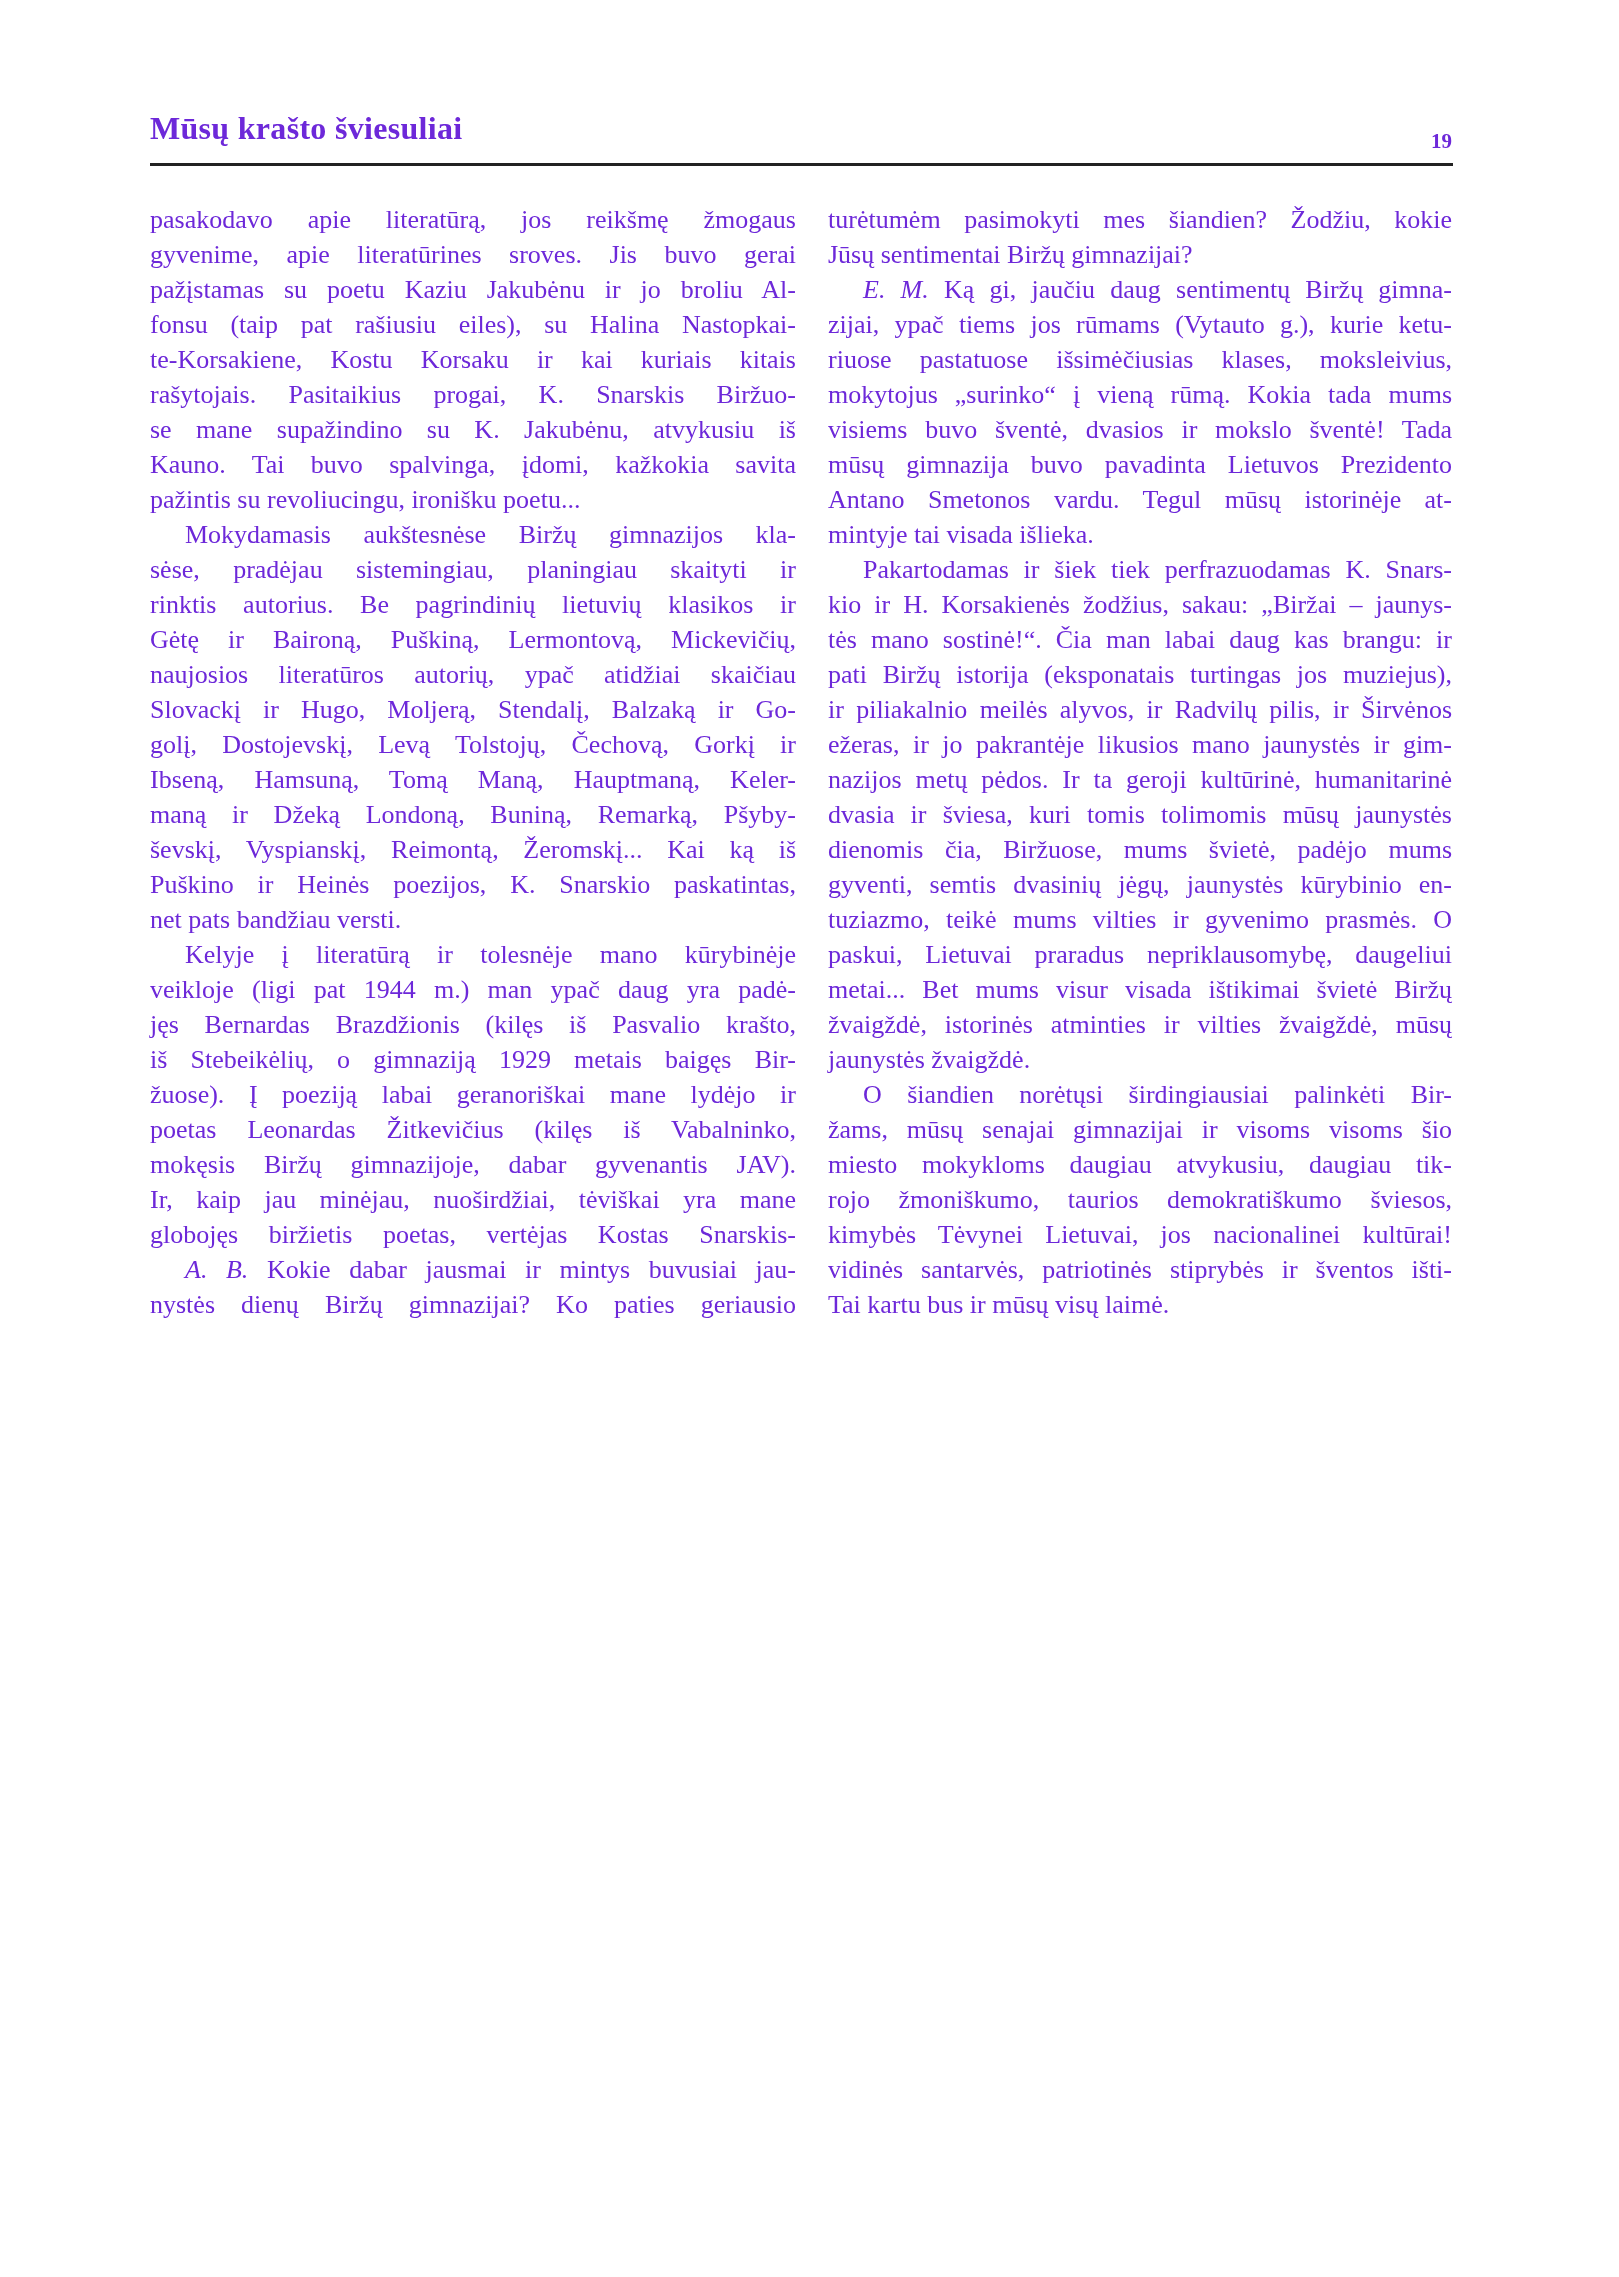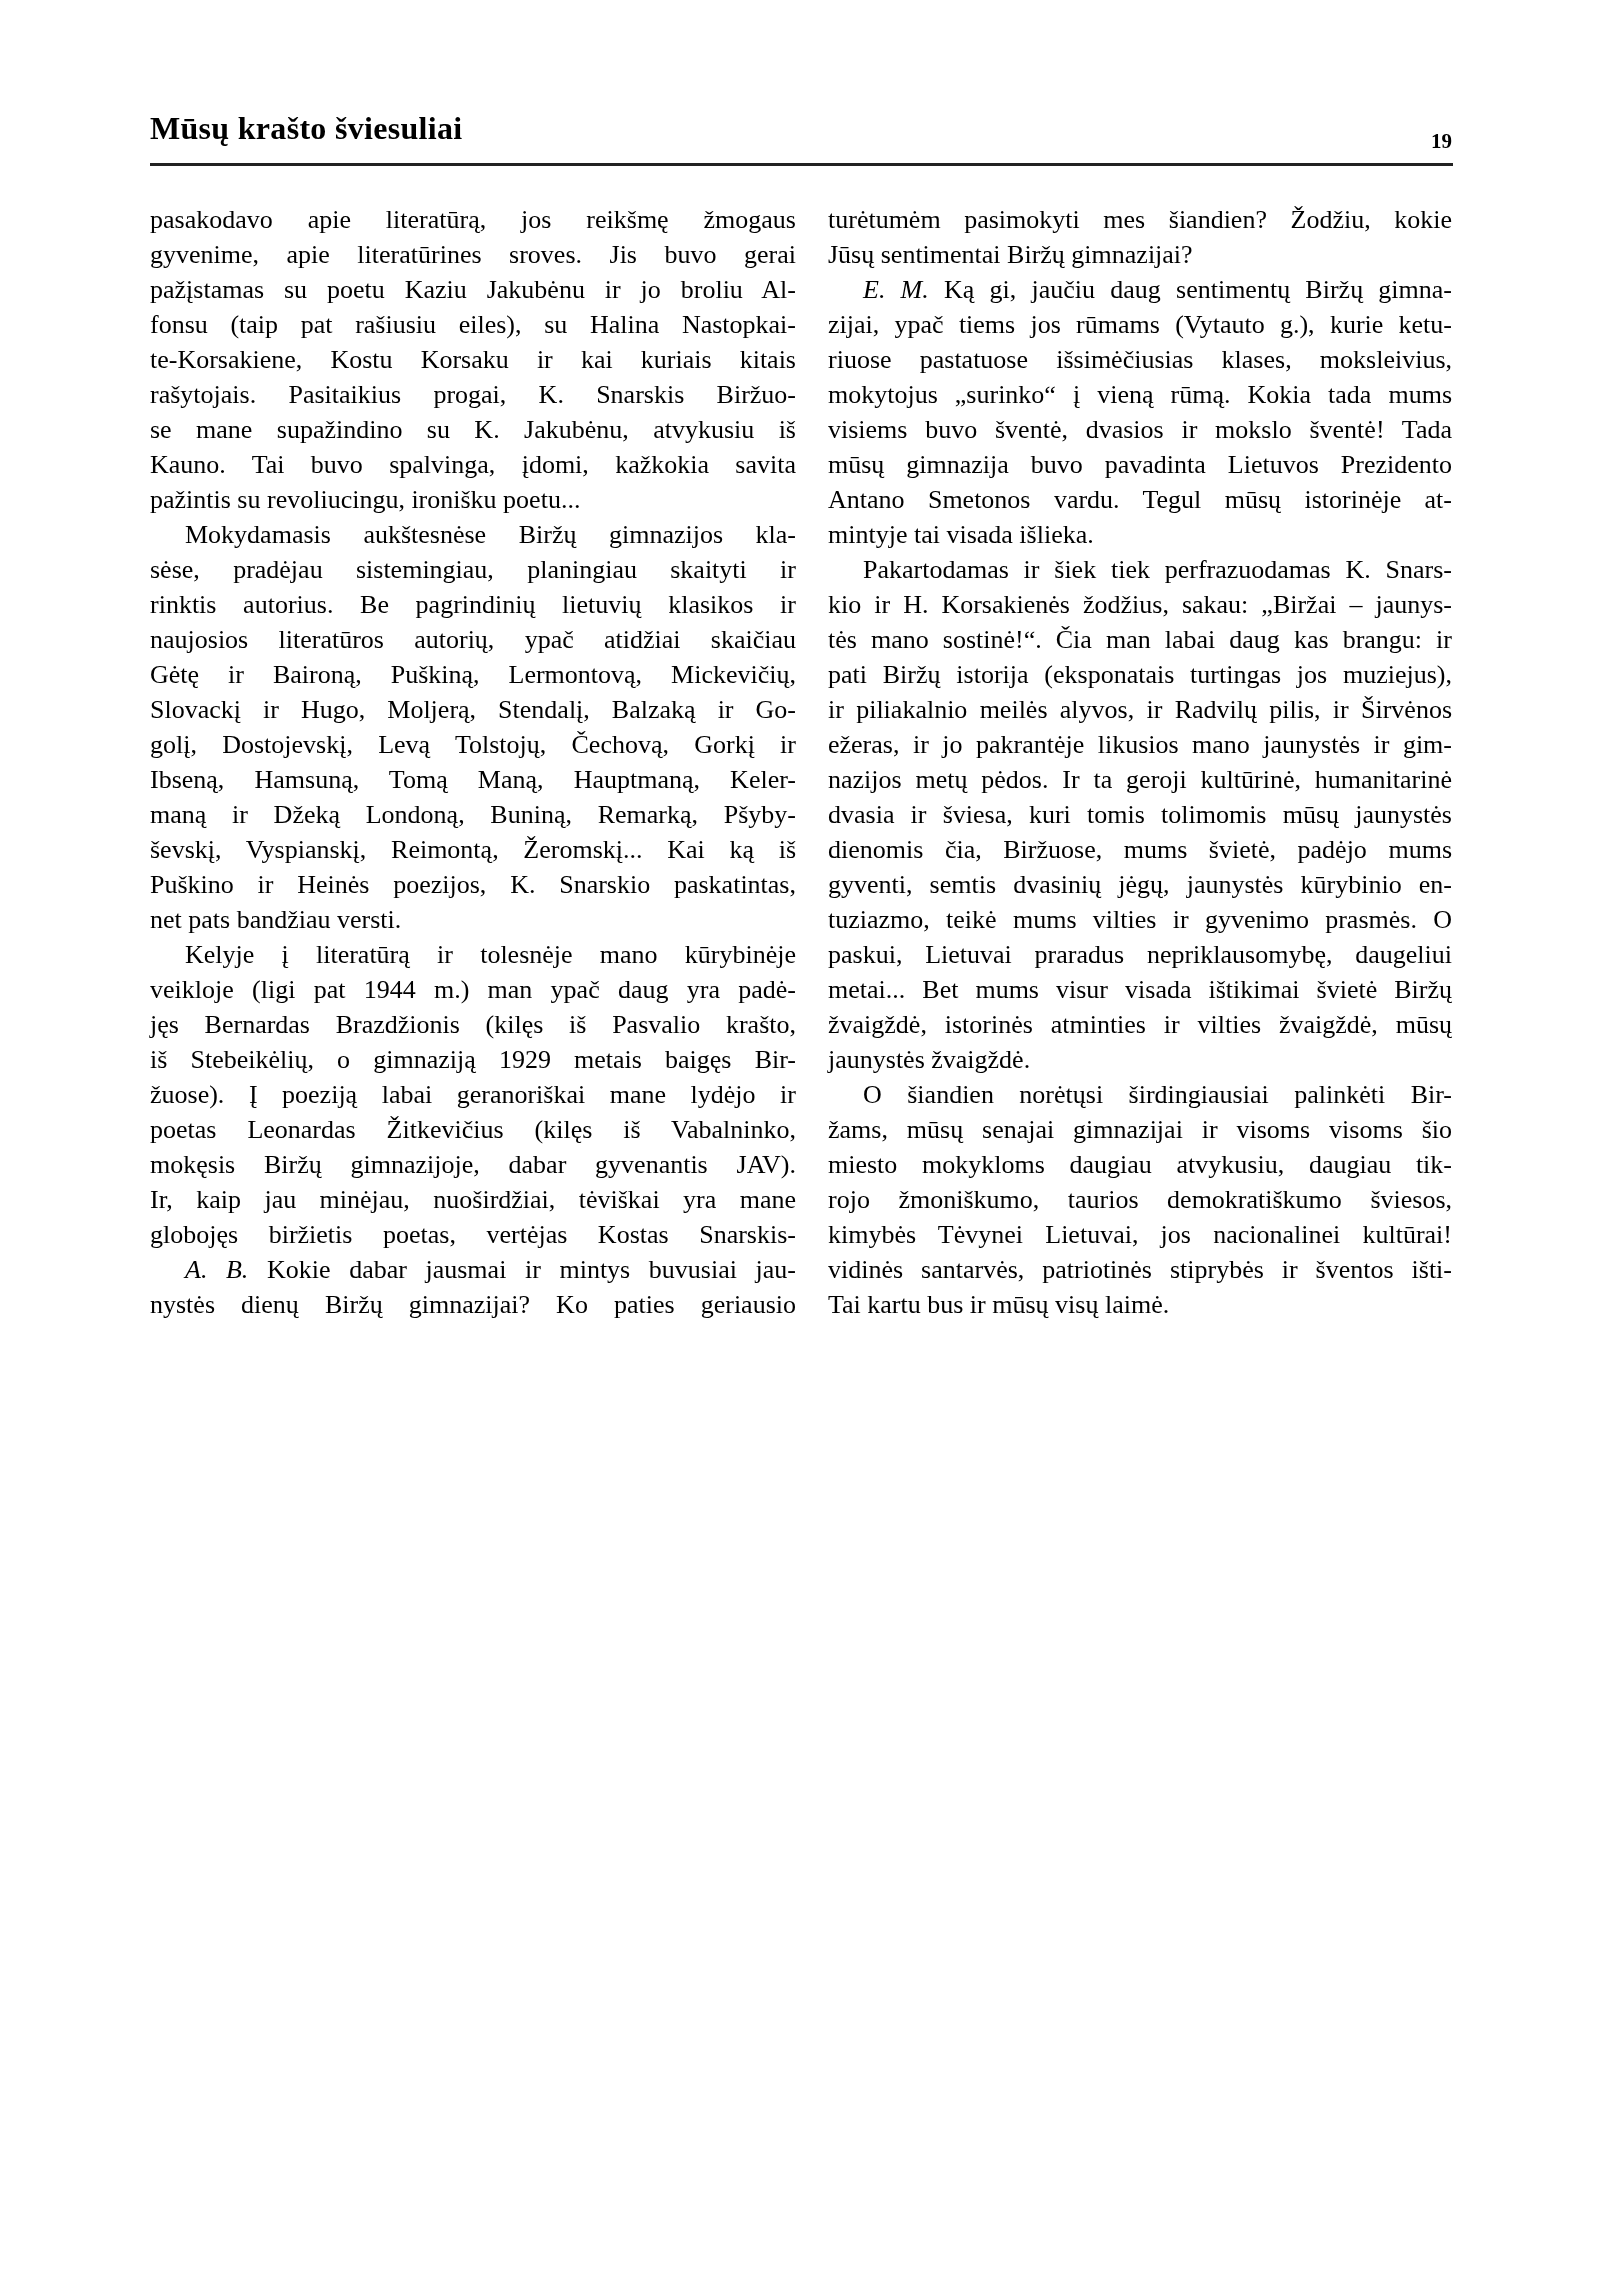--- a/index.html
+++ b/index.html
@@ -5,21 +5,21 @@
   html, body {
     margin: 0;
     padding: 0;
     background: #ffffff;
   }
   .page {
     position: relative;
     width: 1566px;
     height: 2278px;
     background: #ffffff;
-    color: #000000;
+    color: #6d28d9;
     font-family: "Liberation Serif", "DejaVu Serif", serif;
     overflow: hidden;
     text-decoration: underline;
   }
   .header-title {
     position: absolute;
     left: 150px;
     top: 110px;
     font-size: 32px;
     font-weight: bold;
@@ -73,22 +73,22 @@
       <div class="ln">pažįstamas su poetu Kaziu Jakubėnu ir jo broliu Al-</div>
       <div class="ln">fonsu (taip pat rašiusiu eiles), su Halina Nastopkai-</div>
       <div class="ln">te-Korsakiene, Kostu Korsaku ir kai kuriais kitais</div>
       <div class="ln">rašytojais. Pasitaikius progai, K. Snarskis Biržuo-</div>
       <div class="ln">se mane supažindino su K. Jakubėnu, atvykusiu iš</div>
       <div class="ln">Kauno. Tai buvo spalvinga, įdomi, kažkokia savita</div>
       <div class="ln end">pažintis su revoliucingu, ironišku poetu...</div>
       <div class="ln ind">Mokydamasis aukštesnėse Biržų gimnazijos kla-</div>
       <div class="ln">sėse, pradėjau sistemingiau, planingiau skaityti ir</div>
       <div class="ln">rinktis autorius. Be pagrindinių lietuvių klasikos ir</div>
+      <div class="ln">Gėtę ir Baironą, Puškiną, Lermontovą, Mickevičių,</div>
       <div class="ln">naujosios literatūros autorių, ypač atidžiai skaičiau</div>
-      <div class="ln">Gėtę ir Baironą, Puškiną, Lermontovą, Mickevičių,</div>
       <div class="ln">Slovackį ir Hugo, Moljerą, Stendalį, Balzaką ir Go-</div>
       <div class="ln">golį, Dostojevskį, Levą Tolstojų, Čechovą, Gorkį ir</div>
       <div class="ln">Ibseną, Hamsuną, Tomą Maną, Hauptmaną, Keler-</div>
       <div class="ln">maną ir Džeką Londoną, Buniną, Remarką, Pšyby-</div>
       <div class="ln">ševskį, Vyspianskį, Reimontą, Žeromskį... Kai ką iš</div>
       <div class="ln">Puškino ir Heinės poezijos, K. Snarskio paskatintas,</div>
       <div class="ln end">net pats bandžiau versti.</div>
       <div class="ln ind">Kelyje į literatūrą ir tolesnėje mano kūrybinėje</div>
       <div class="ln">veikloje (ligi pat 1944 m.) man ypač daug yra padė-</div>
       <div class="ln">jęs Bernardas Brazdžionis (kilęs iš Pasvalio krašto,</div>

